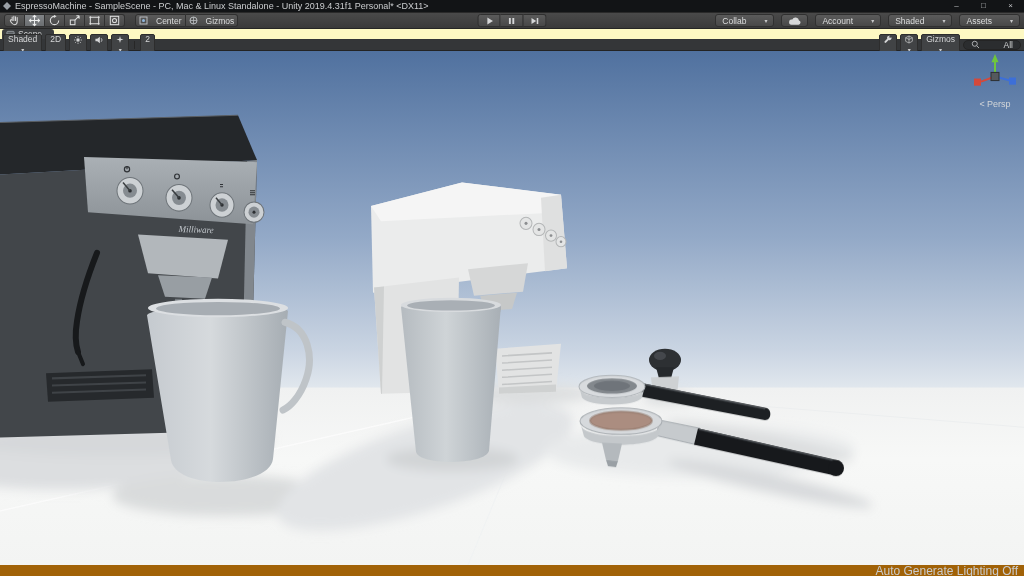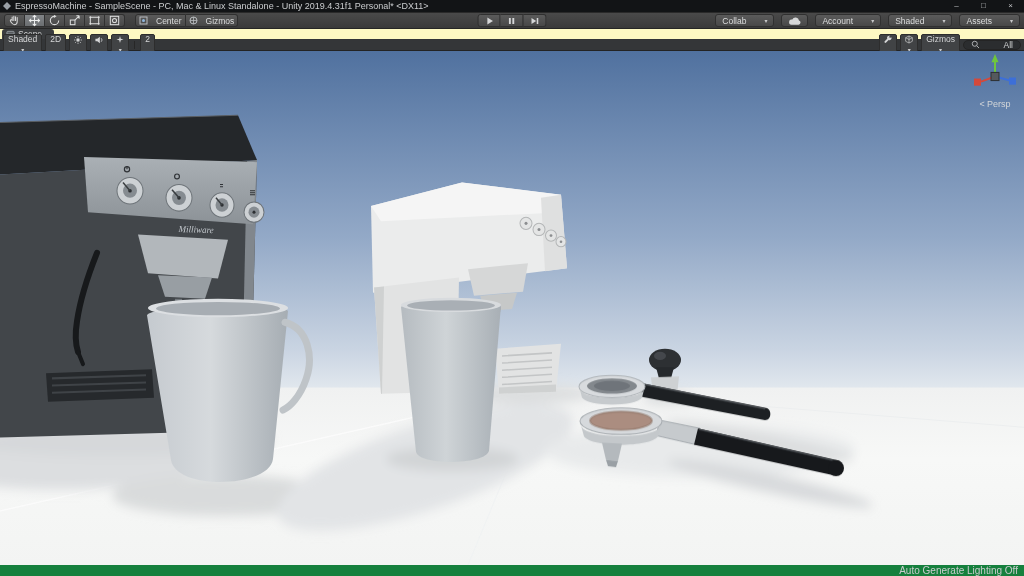--- a/index.html
+++ b/index.html
@@ -42,21 +42,21 @@
   .sbtn.icon { padding:0 3px; }
   .vsep { width:1px; height:8px; background:#272727; margin:0 2px; }
   .spacer { flex:1; }
   .searchbox { height:10px; background:#2b2d2f; border:1px solid #242424; border-radius:5px; display:flex; align-items:center; gap:3px; padding:0 7px; color:#cfd0d1; min-width:58px; font-size:8.5px;justify-content:space-between; }
 
   
   .viewport { flex:1 1 auto; position:relative; overflow:hidden; }
   svg.scene { display:block; width:100%; height:100%; }
 
   
-  .statusbar { height:11px; background:#15803d; display:flex; align-items:center; justify-content:flex-end; padding-right:6px; font-size:10px; color:#c9cbcd; flex:0 0 auto; }
+  .statusbar { height:11px; background:#a16207; display:flex; align-items:center; justify-content:flex-end; padding-right:6px; font-size:12px; color:#c9cbcd; flex:0 0 auto; }
 
   .ic { display:block; }
 </style>
 </head>
 <body>
 
 <div class="window">
 
   <div class="titlebar">
     <svg class="app-icon ic" viewBox="0 0 8 8">

